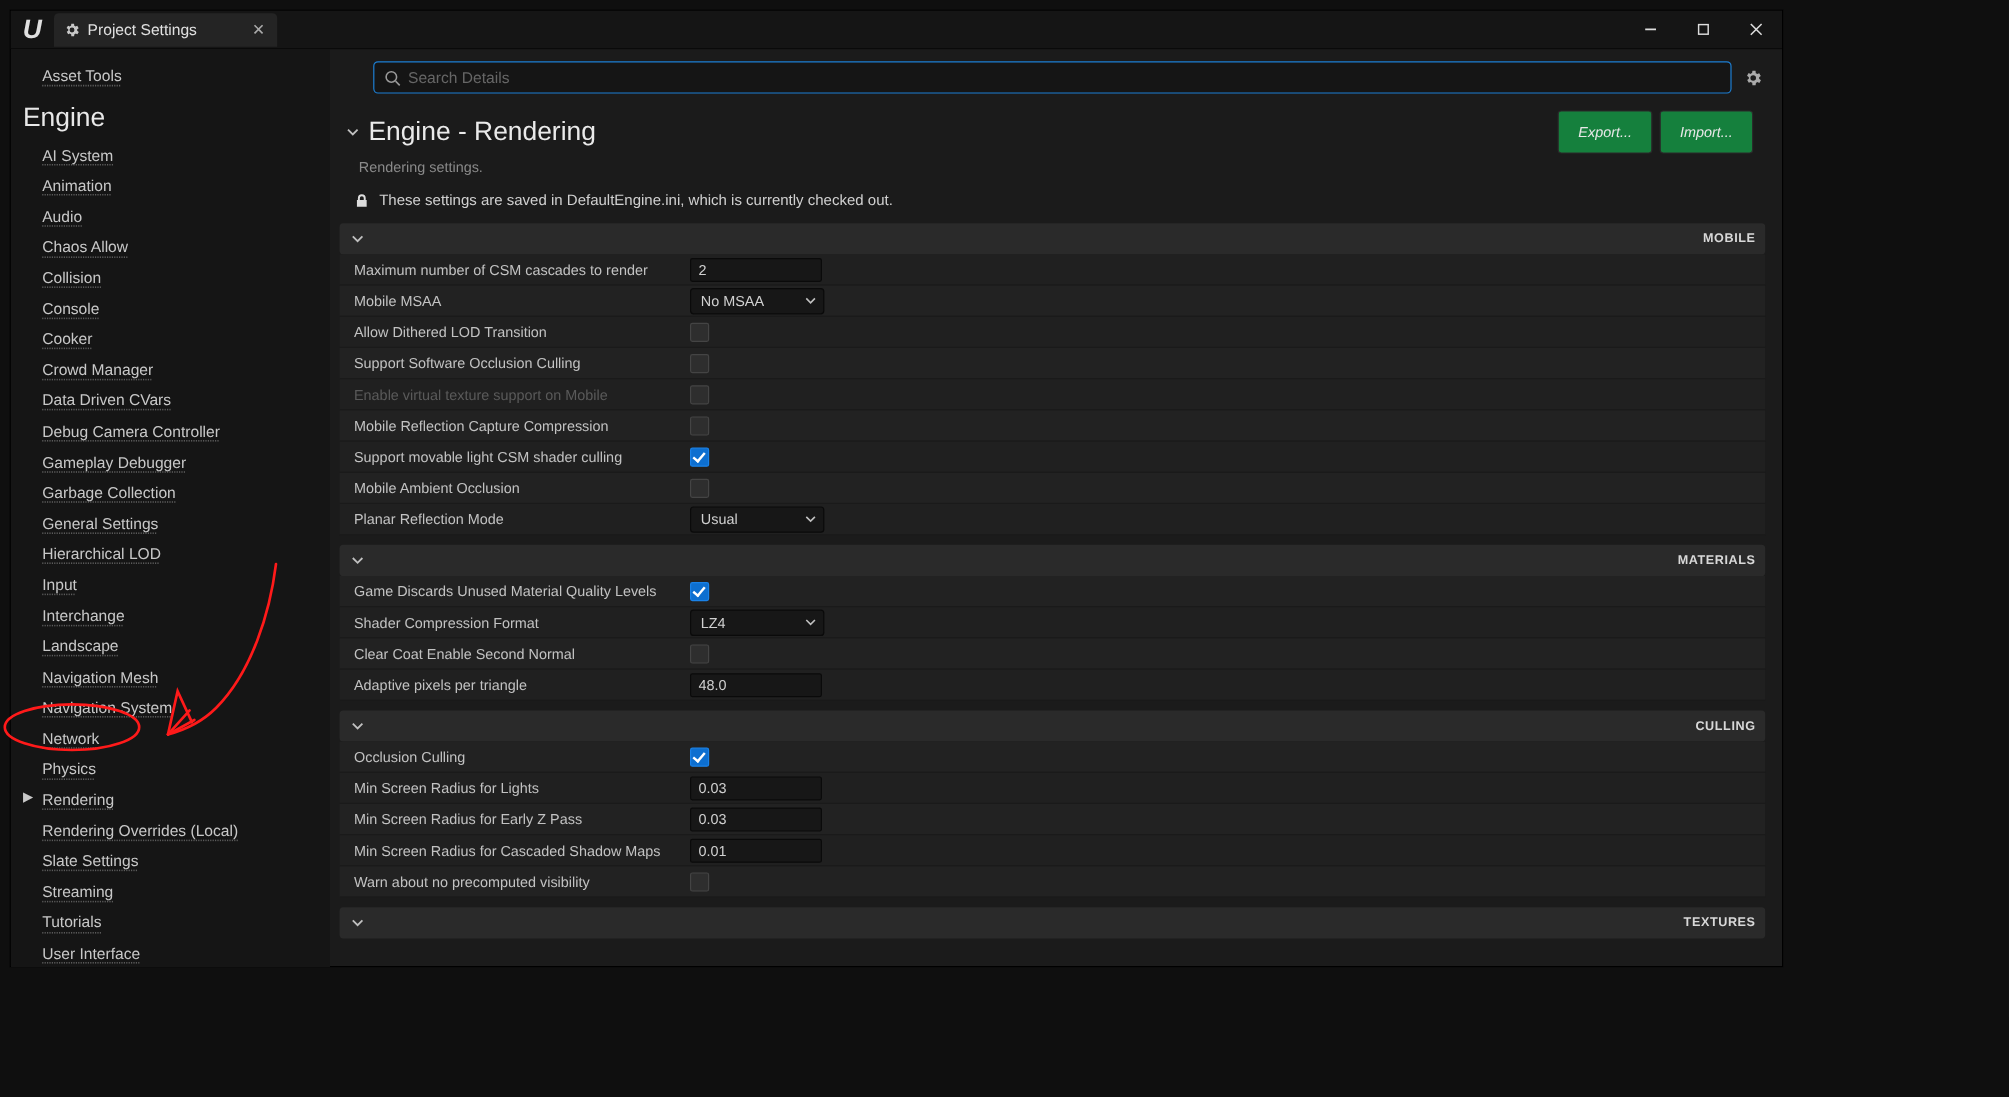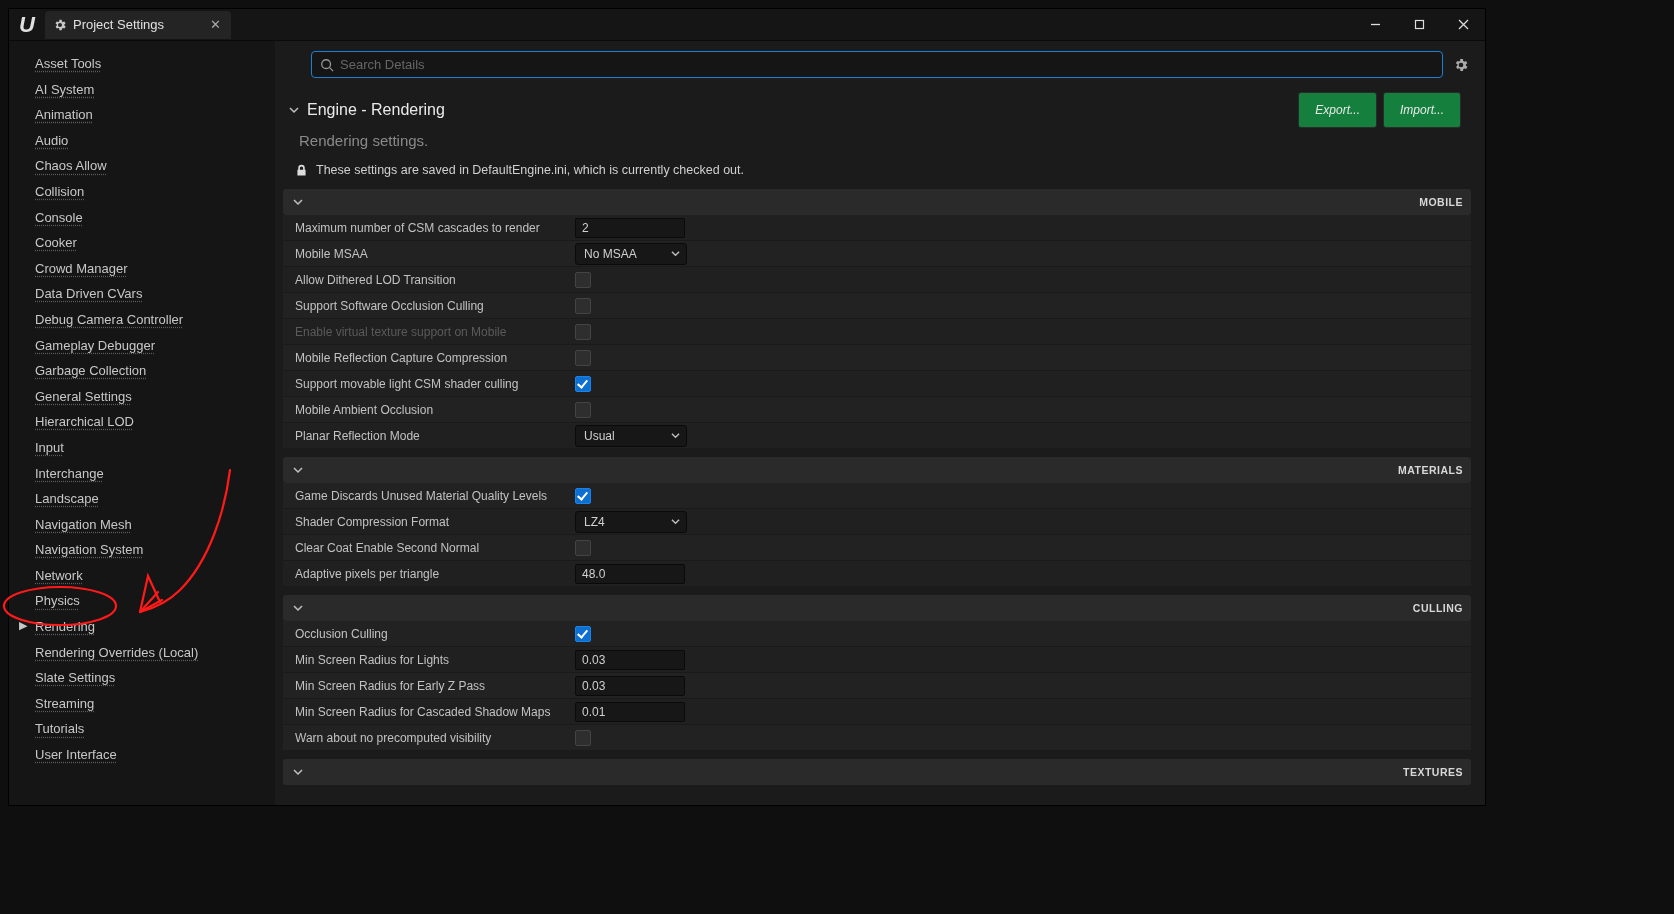--- a/index.html
+++ b/index.html
@@ -145,25 +145,25 @@
   }
   .content::-webkit-scrollbar { width: 10px; }
   .content::-webkit-scrollbar-thumb { background: #3a3a3a; border-radius: 5px; }
   .section-head {
     display: flex;
     align-items: center;
     gap: 6px;
     padding: 6px 0 2px 4px;
   }
   .section-title {
-    font-size: 16px;
+    font-size: 22px;
     color: #eaeaea;
   }
   .section-sub {
-    font-size: 15px;
+    font-size: 12px;
     color: #8a8a8a;
     padding: 2px 0 10px 16px;
   }
   .header-buttons {
     margin-left: auto;
     display: flex;
     gap: 6px;
     margin-right: 10px;
   }
   .ue-btn {
@@ -305,20 +305,21 @@
             <line x1="1" y1="1" x2="10" y2="10" stroke="#ddd" stroke-width="1.3"></line>
             <line x1="10" y1="1" x2="1" y2="10" stroke="#ddd" stroke-width="1.3"></line>
           </svg>
       </div>
     </div>
   </div>
 
   <div class="body">
     <div class="sidebar" id="sidebar">
         <div class="cat-link"><span>Asset Tools</span></div>
+        <div class="cat-header">Engine</div>
         <div class="cat-link"><span>AI System</span></div>
         <div class="cat-link"><span>Animation</span></div>
         <div class="cat-link"><span>Audio</span></div>
         <div class="cat-link"><span>Chaos Allow</span></div>
         <div class="cat-link"><span>Collision</span></div>
         <div class="cat-link"><span>Console</span></div>
         <div class="cat-link"><span>Cooker</span></div>
         <div class="cat-link"><span>Crowd Manager</span></div>
         <div class="cat-link"><span>Data Driven CVars</span></div>
         <div class="cat-link"><span>Debug Camera Controller</span></div>

